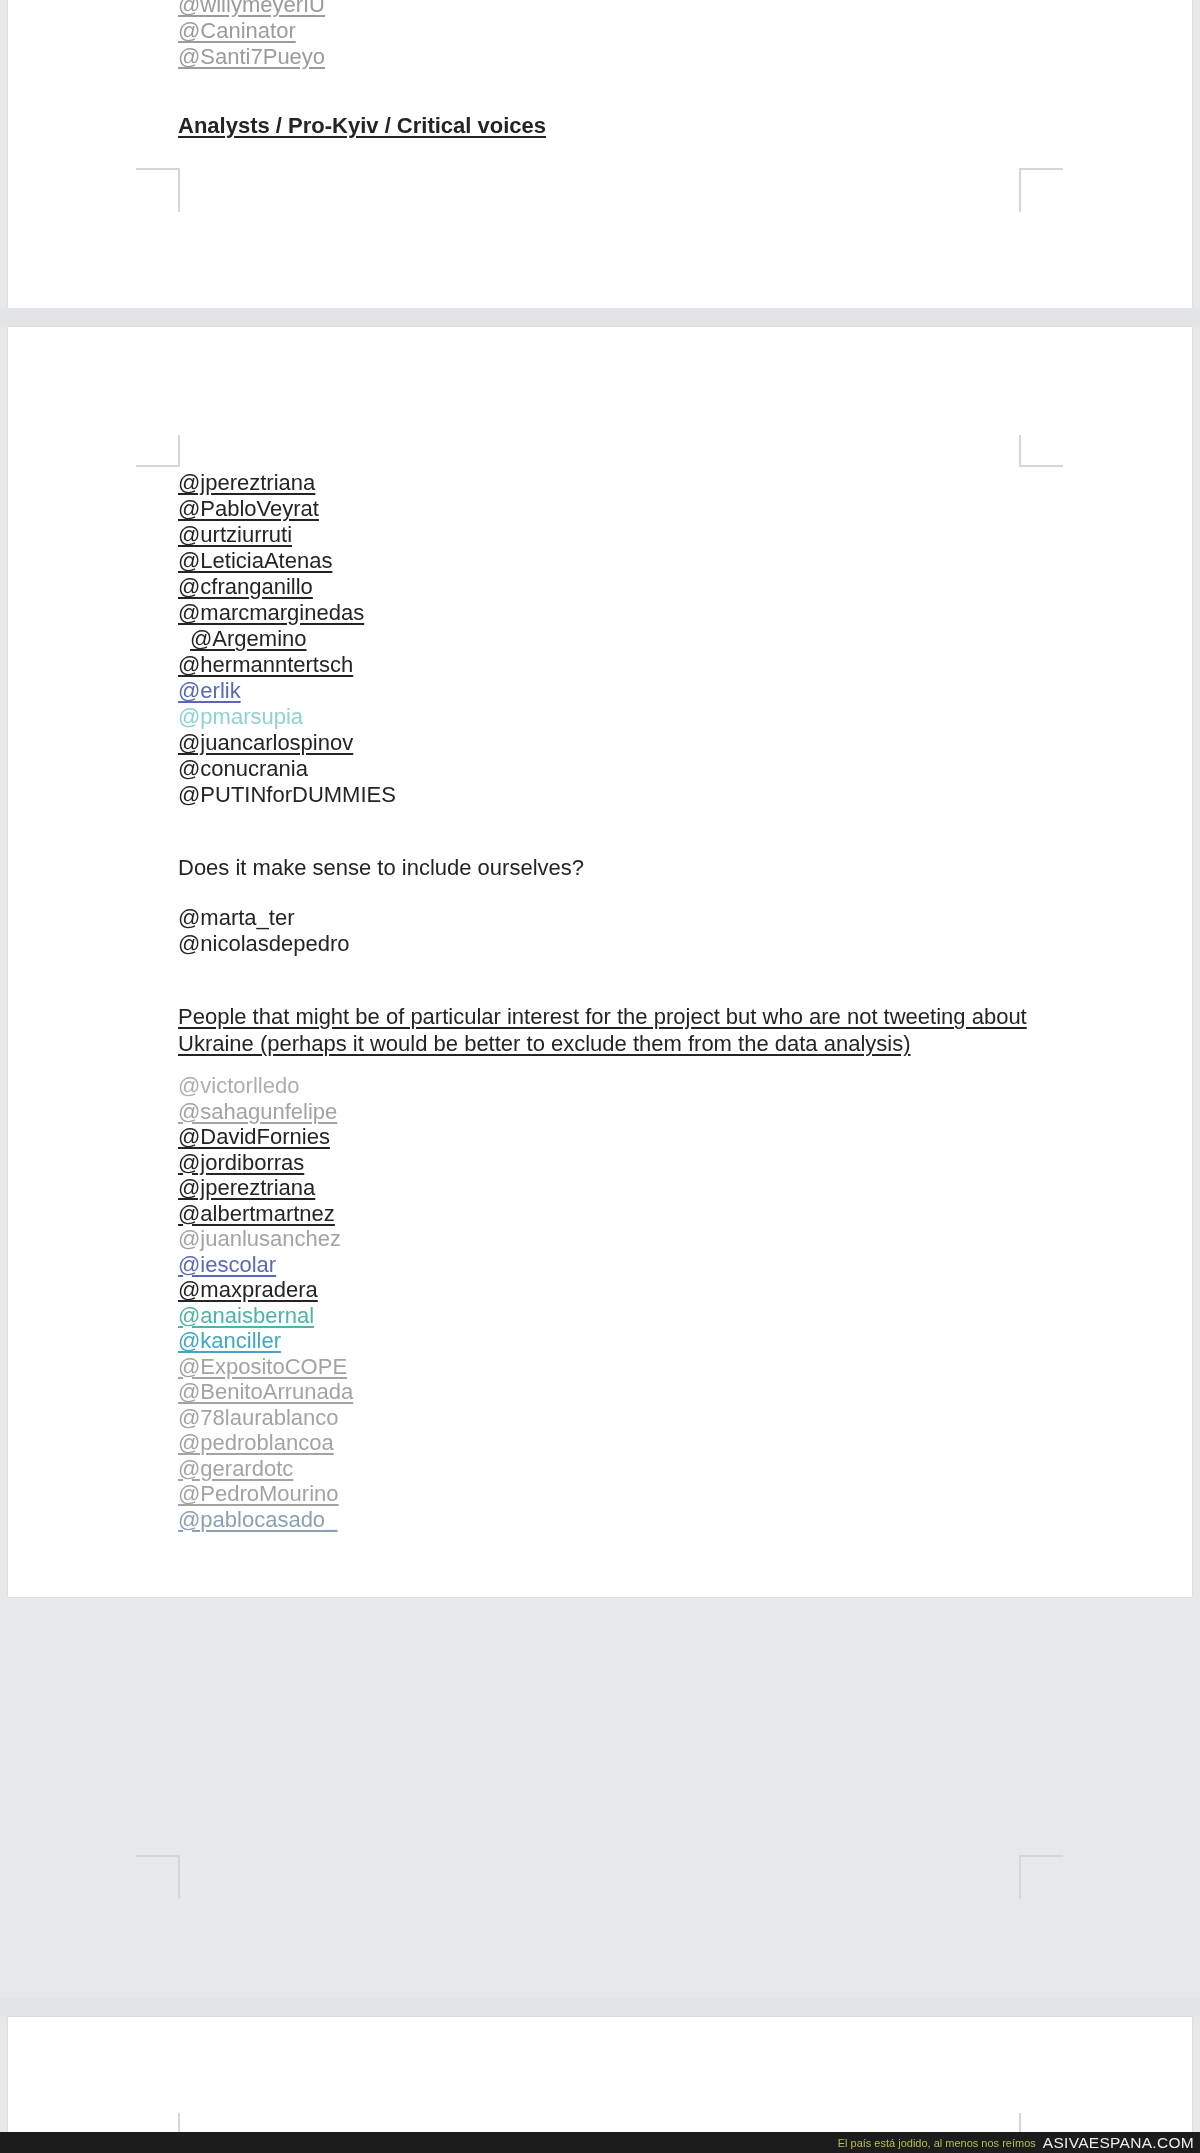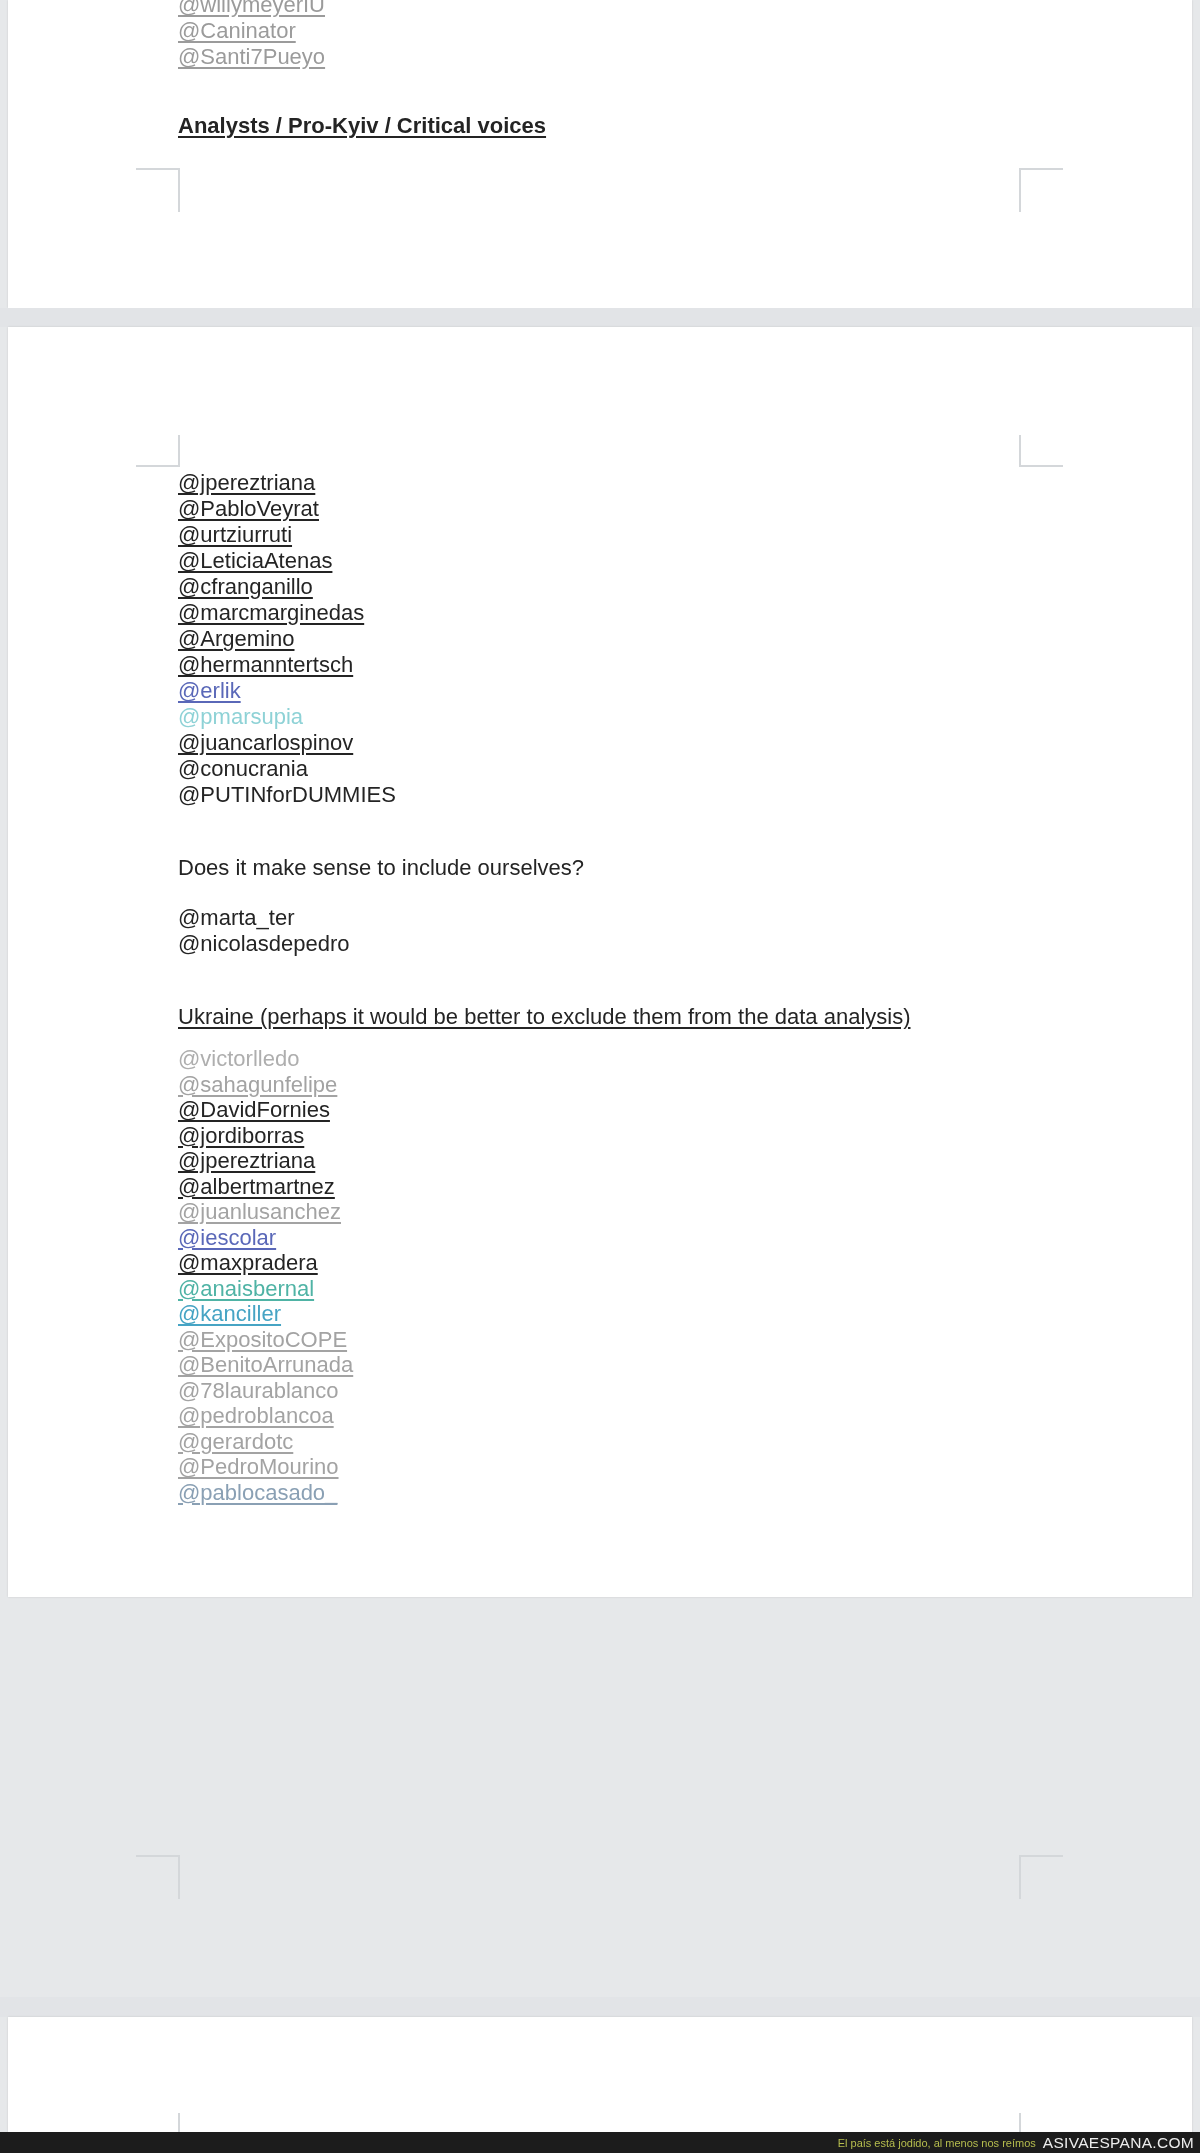--- a/index.html
+++ b/index.html
@@ -63,48 +63,49 @@
     <div class="mark tr" style="left:1011px;top:108px;"></div>
 
     <div class="doc-text" style="top:143px;">
       <div>
           <div class="handle-line" style="color: rgb(36, 36, 36); text-decoration: underline;">@jpereztriana</div>
           <div class="handle-line" style="color: rgb(36, 36, 36); text-decoration: underline;">@PabloVeyrat</div>
           <div class="handle-line" style="color: rgb(36, 36, 36); text-decoration: underline;">@urtziurruti</div>
           <div class="handle-line" style="color: rgb(36, 36, 36); text-decoration: underline;">@LeticiaAtenas</div>
           <div class="handle-line" style="color: rgb(36, 36, 36); text-decoration: underline;">@cfranganillo</div>
           <div class="handle-line" style="color: rgb(36, 36, 36); text-decoration: underline;">@marcmarginedas</div>
-          <div class="handle-line" style="color: rgb(36, 36, 36); text-decoration: underline;">@Argemino</div>
+          <div class="handle-line" style="color: rgb(36, 36, 36); text-decoration: underline; margin-left: 12px;">@Argemino</div>
           <div class="handle-line" style="color: rgb(36, 36, 36); text-decoration: underline;">@hermanntertsch</div>
           <div class="handle-line" style="color: rgb(90, 104, 184); text-decoration: underline;">@erlik</div>
           <div class="handle-line" style="color: rgb(142, 210, 214);">@pmarsupia</div>
           <div class="handle-line" style="color: rgb(36, 36, 36); text-decoration: underline;">@juancarlospinov</div>
           <div class="handle-line" style="color: rgb(36, 36, 36);">@conucrania</div>
           <div class="handle-line" style="color: rgb(36, 36, 36);">@PUTINforDUMMIES</div>
         </div>
       <div class="spacer" style="height:47px;"></div>
       <div class="question">Does it make sense to include ourselves?</div>
       <div class="spacer" style="height:24px;"></div>
       <div>
           <div class="handle-line" style="color: rgb(36, 36, 36);">@marta_ter</div>
           <div class="handle-line" style="color: rgb(36, 36, 36);">@nicolasdepedro</div>
         </div>
       <div class="spacer" style="height:46px;"></div>
       <div class="h2block">
+        <div class="heading">People that might be of particular interest for the project but who are not tweeting about</div>
         <div class="heading">Ukraine (perhaps it would be better to exclude them from the data analysis)</div>
       </div>
       <div class="spacer" style="height:16px;"></div>
       <div class="list-sm">
           <div class="handle-line" style="color: rgb(174, 174, 174);">@victorlledo</div>
           <div class="handle-line" style="color: rgb(163, 163, 163); text-decoration: underline;">@sahagunfelipe</div>
           <div class="handle-line" style="color: rgb(36, 36, 36); text-decoration: underline;">@DavidFornies</div>
           <div class="handle-line" style="color: rgb(36, 36, 36); text-decoration: underline;">@jordiborras</div>
           <div class="handle-line" style="color: rgb(36, 36, 36); text-decoration: underline;">@jpereztriana</div>
           <div class="handle-line" style="color: rgb(36, 36, 36); text-decoration: underline;">@albertmartnez</div>
-          <div class="handle-line" style="color: rgb(163, 163, 163); text-decoration: underline;">@juanlusanchez</div>
+          <div class="handle-line" style="color: rgb(163, 163, 163); ">@juanlusanchez</div>
           <div class="handle-line" style="color: rgb(90, 104, 184); text-decoration: underline;">@iescolar</div>
           <div class="handle-line" style="color: rgb(36, 36, 36); text-decoration: underline;">@maxpradera</div>
           <div class="handle-line" style="color: rgb(79, 179, 165); text-decoration: underline;">@anaisbernal</div>
           <div class="handle-line" style="color: rgb(70, 164, 196); text-decoration: underline;">@kanciller</div>
           <div class="handle-line" style="color: rgb(163, 163, 163); text-decoration: underline;">@ExpositoCOPE</div>
           <div class="handle-line" style="color: rgb(163, 163, 163); text-decoration: underline;">@BenitoArrunada</div>
           <div class="handle-line" style="color: rgb(163, 163, 163); ">@78laurablanco</div>
           <div class="handle-line" style="color: rgb(163, 163, 163); text-decoration: underline;">@pedroblancoa</div>
           <div class="handle-line" style="color: rgb(163, 163, 163); text-decoration: underline;">@gerardotc</div>
           <div class="handle-line" style="color: rgb(163, 163, 163); text-decoration: underline;">@PedroMourino</div>

